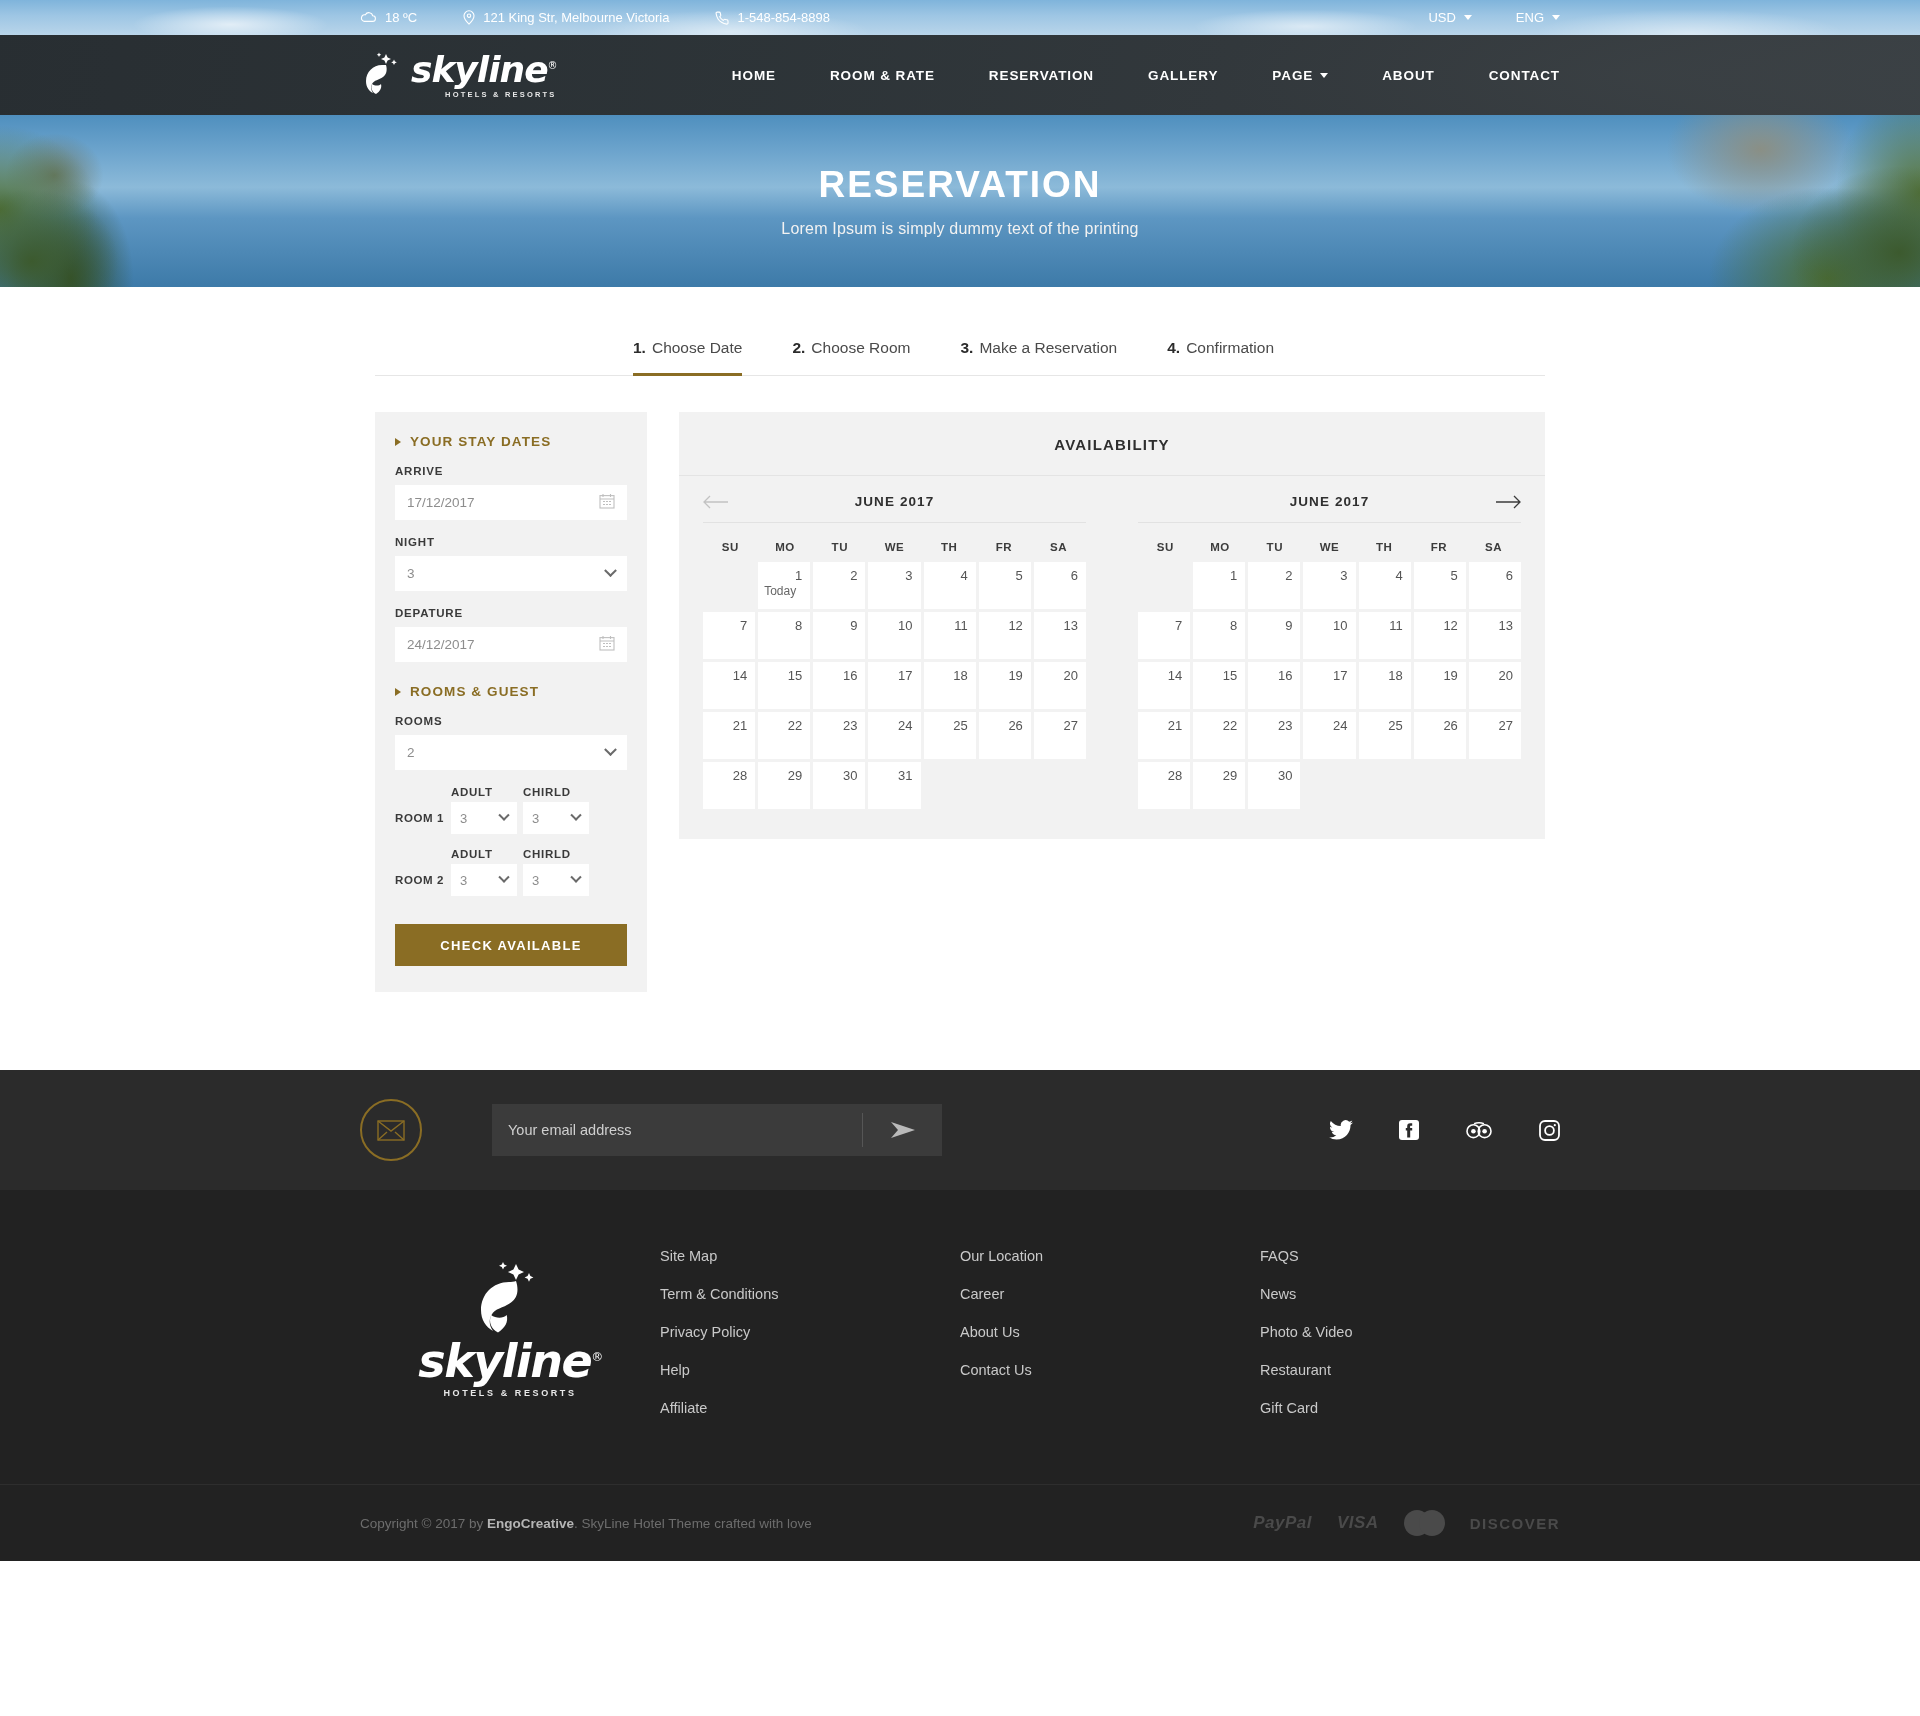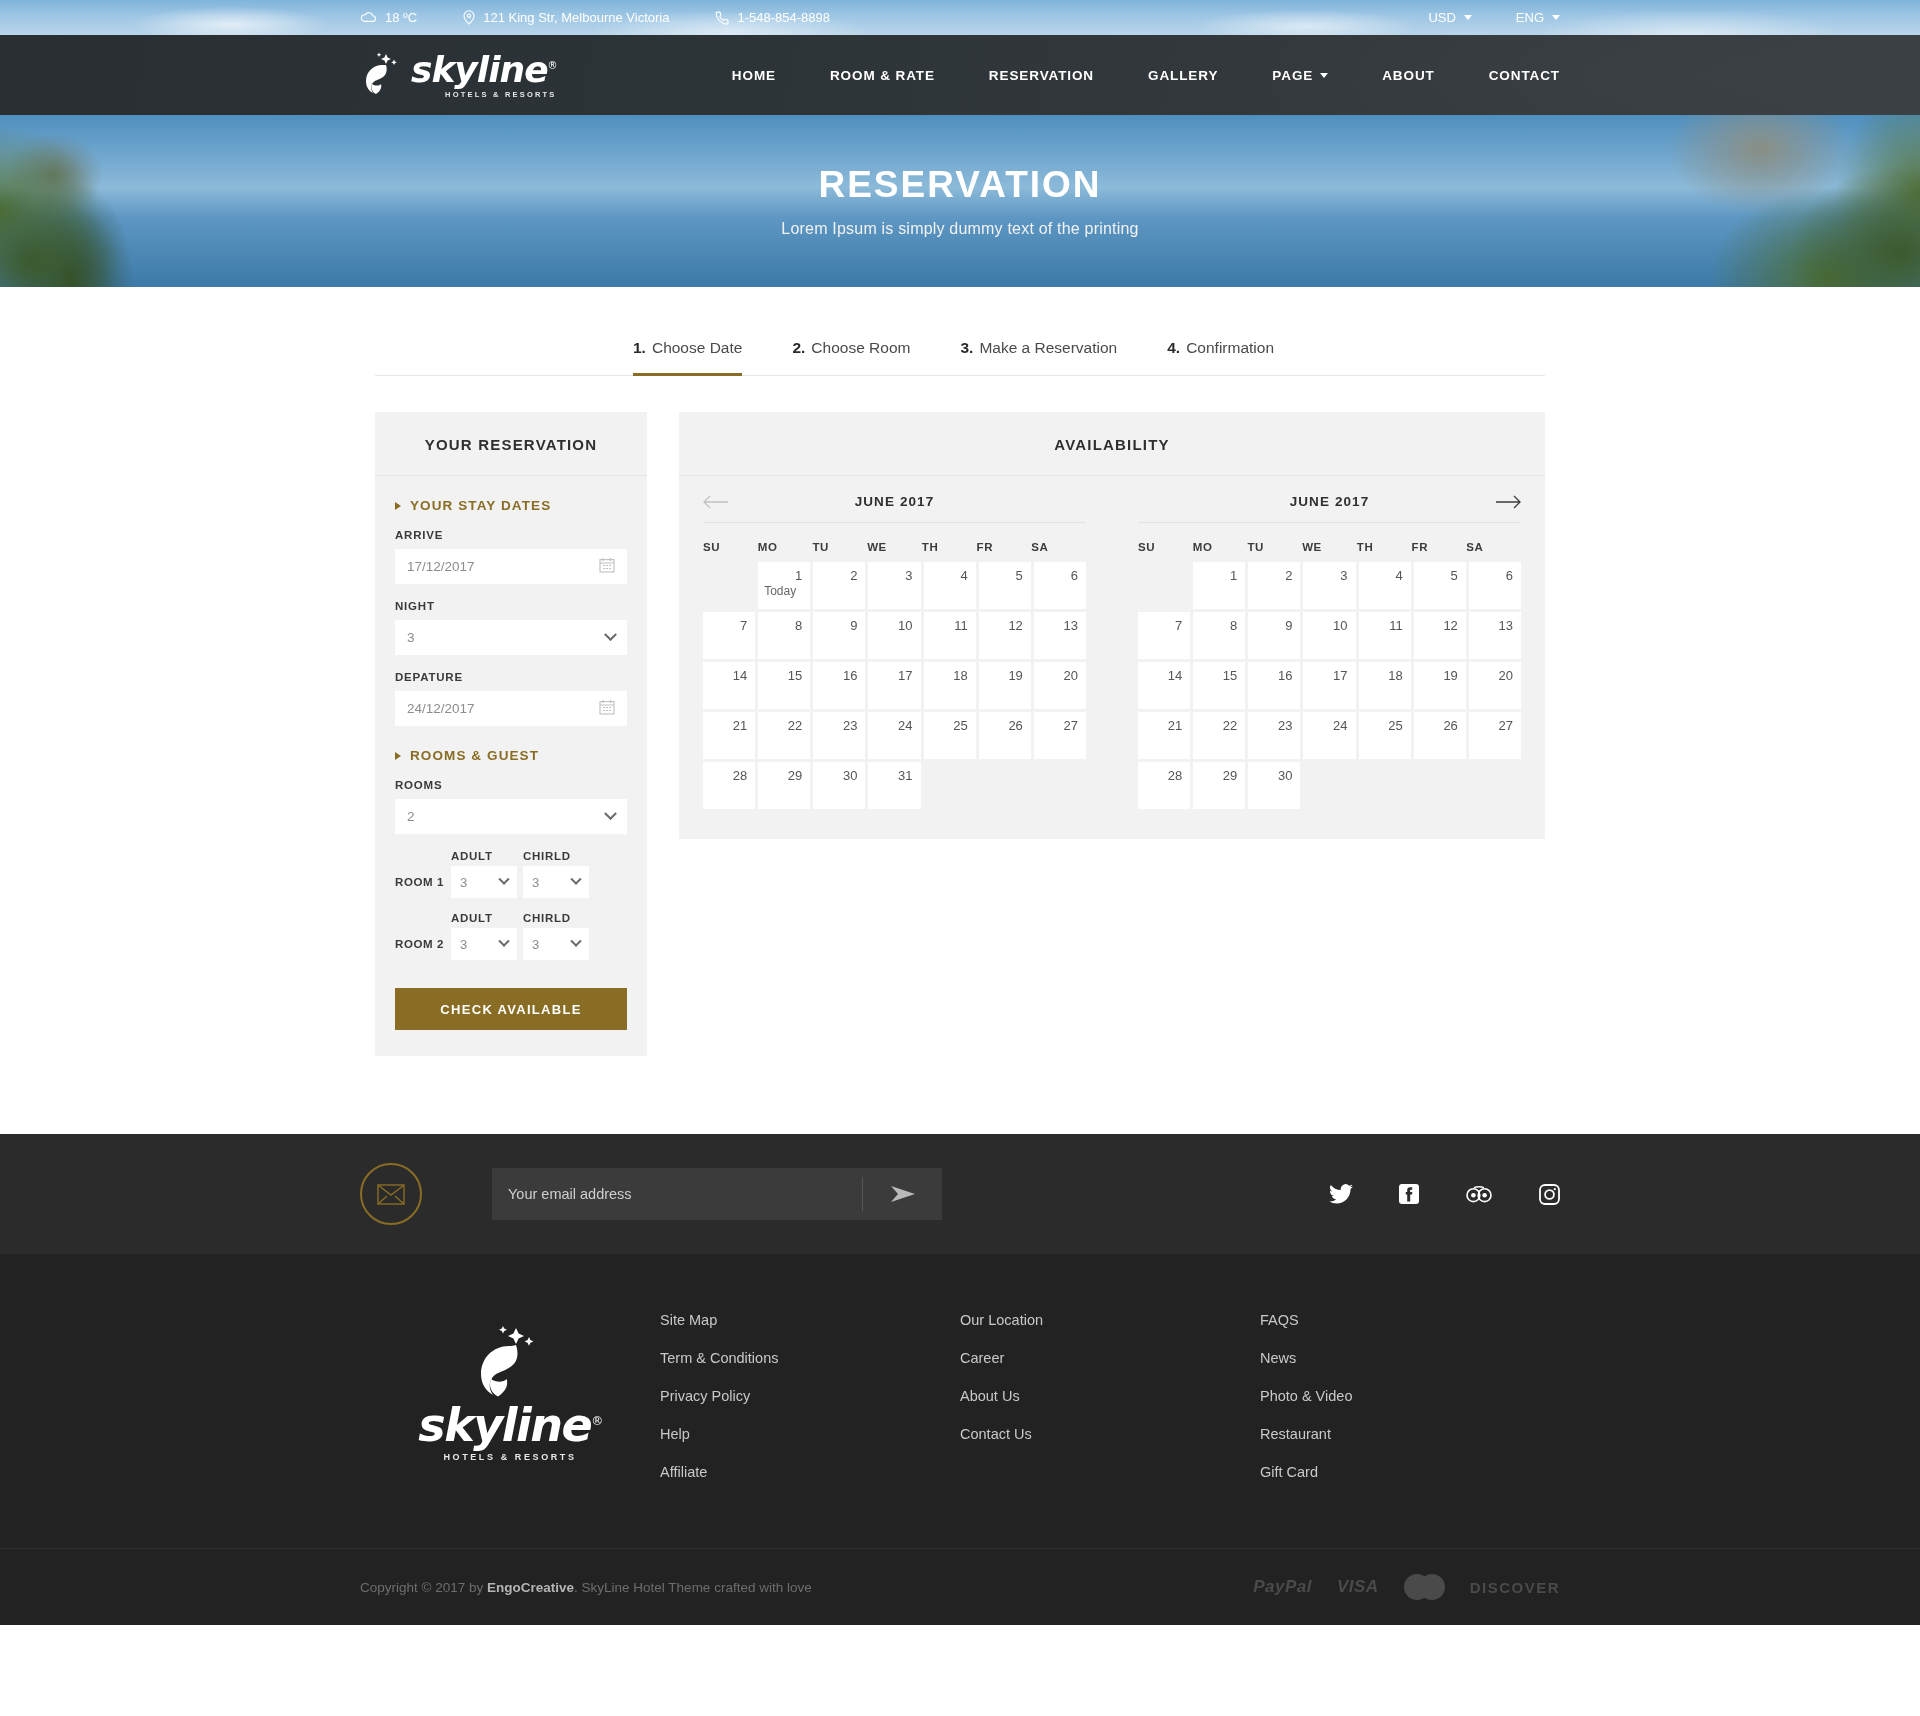--- a/index.html
+++ b/index.html
@@ -169,21 +169,21 @@
     text-align: center; font-size: 15px; font-weight: bold; letter-spacing: 1.2px;
     color: #2f2f2f; padding: 24px 0 22px 0; border-bottom: 1px solid #e4e4e4;
   }
   .cals { display: flex; padding: 18px 24px 30px 24px; gap: 52px; }
   .cal { flex: 1; }
   .cal-head { display: flex; align-items: center; padding-bottom: 13px; border-bottom: 1px solid #e2e2e2; }
   .cal-title { flex: 1; text-align: center; font-size: 13.5px; font-weight: bold; letter-spacing: 1.1px; color: #2f2f2f; }
   .arw { cursor: pointer; display: flex; align-items: center; }
   .arw.ph { visibility: hidden; }
   .dow { display: grid; grid-template-columns: repeat(7, 1fr); margin-top: 18px; margin-bottom: 9px; }
-  .dow span { text-align: left; font-size: 11.5px; font-weight: bold; letter-spacing: .6px; color: #3c3c3c; }
+  .dow span { text-align: center; font-size: 11.5px; font-weight: bold; letter-spacing: .6px; color: #3c3c3c; }
   .grid { display: grid; grid-template-columns: repeat(7, 1fr); gap: 3px; }
   .day {
     background: #fff; height: 47px; display: flex; flex-direction: column;
     align-items: flex-end; justify-content: flex-start; padding: 6px 8px 0 0;
     font-size: 13px; color: #555; cursor: pointer;
   }
   .day.empty { background: transparent; cursor: default; }
   .day .today { font-size: 12px; color: #666; align-self: center; margin-top: 1px; }
 
   
@@ -350,21 +350,20 @@
     <div class="step">
       <span class="num">4.</span>
       <span>Confirmation</span>
     </div>
   </div>
 </div>
 
 <div class="main">
 
   <div class="panel-left">
-    <div class="panel-left-head">YOUR RESERVATION</div>
     <div class="panel-left-body">
 
       <div class="sect-title">
         <span class="sect-arrow"></span>
         <span>YOUR STAY DATES</span>
       </div>
 
       <div class="fld-label">ARRIVE</div>
       <div class="fld">
         <input type="text" value="17/12/2017" style="">

